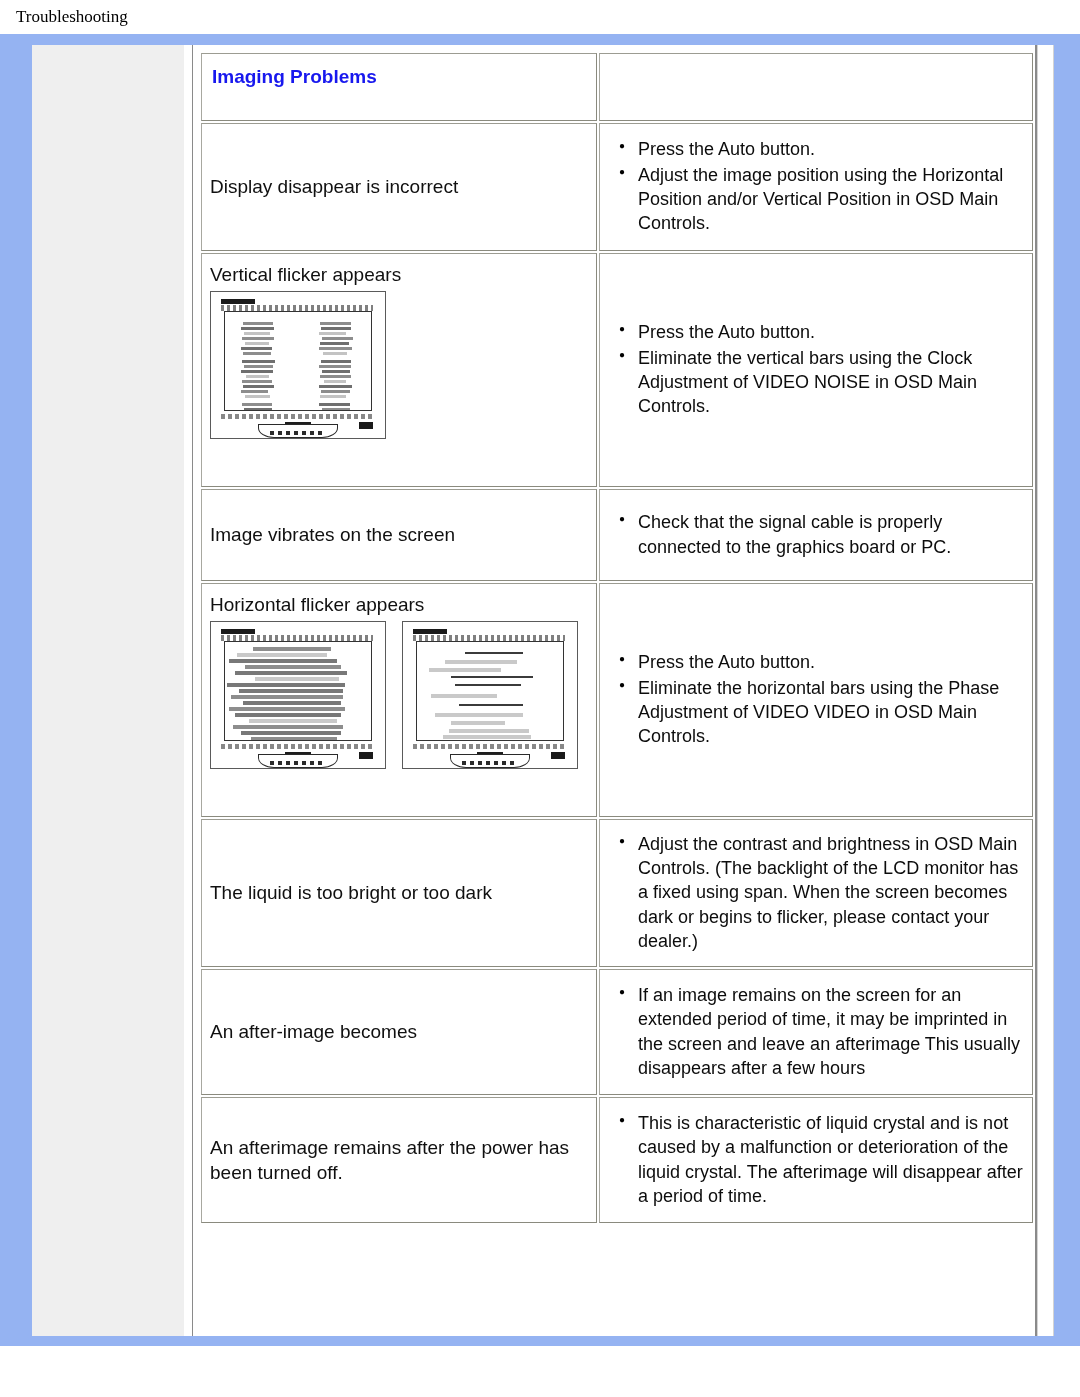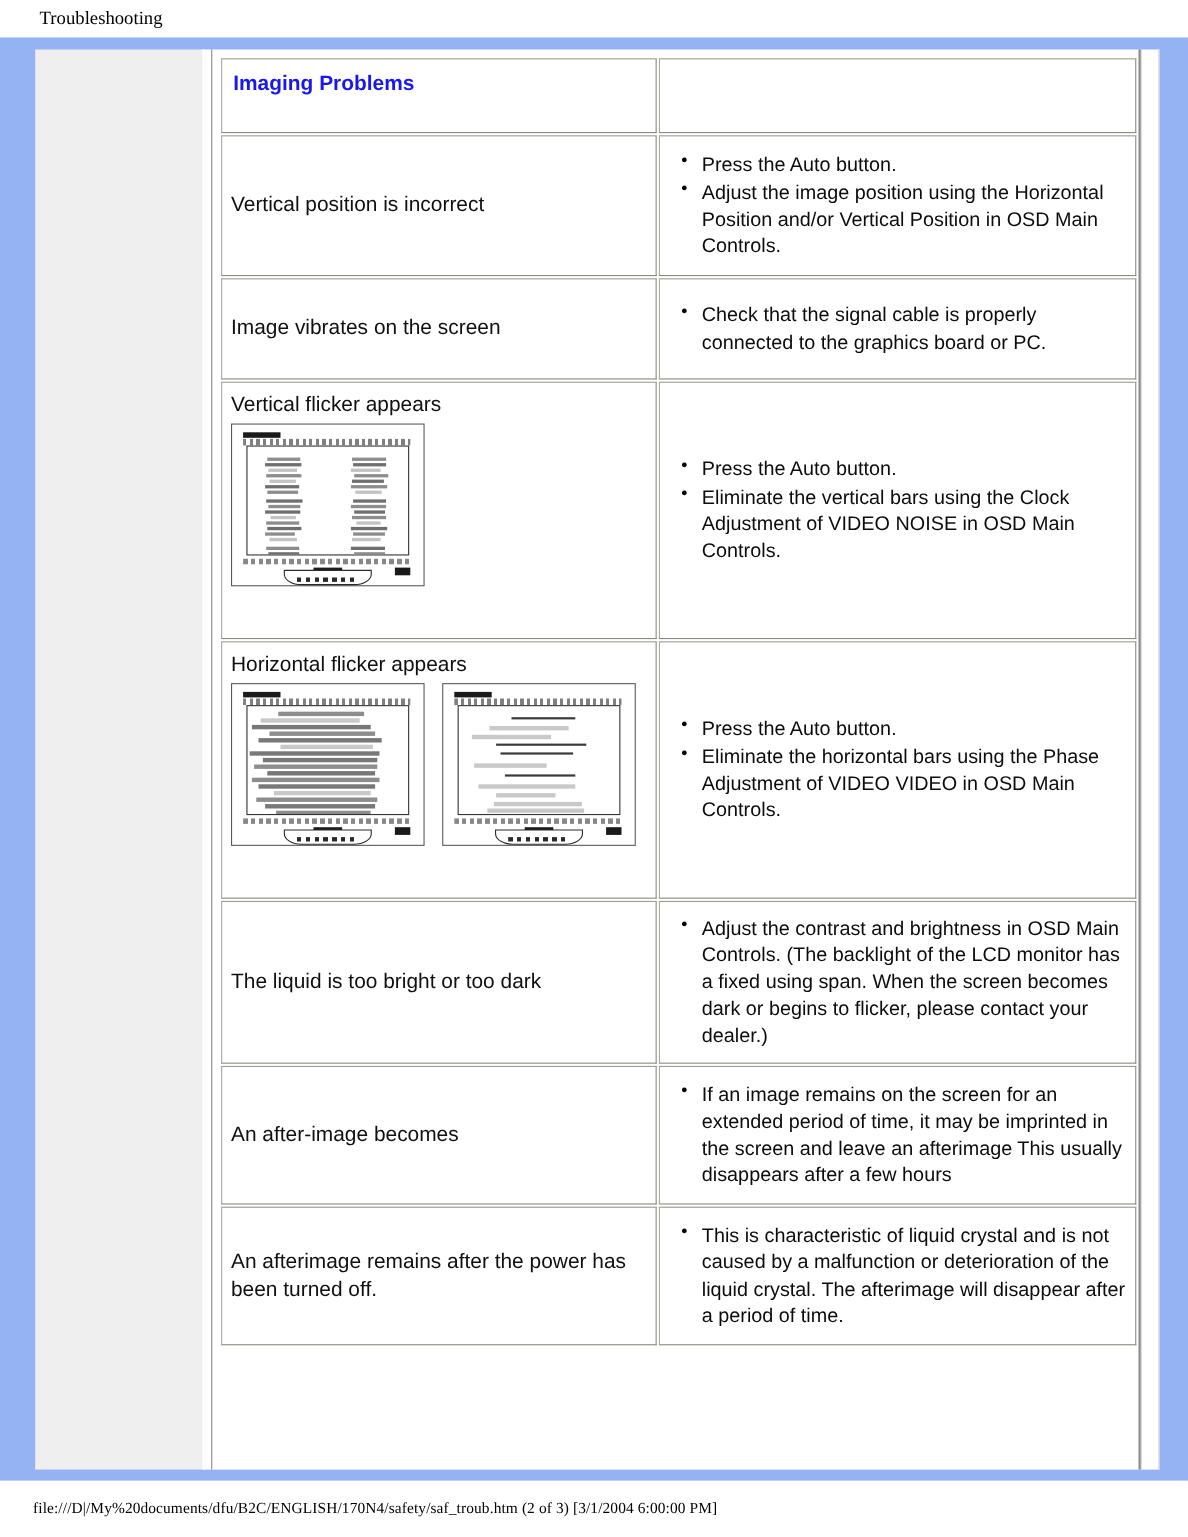--- a/index.html
+++ b/index.html
@@ -19,21 +19,21 @@
     height: 1397px;
     background: #ffffff;
   }
 
   
   .doc-header {
     height: 34px;
     background: #ffffff;
     display: flex;
     align-items: center;
-    padding-left: 36px;
+    padding-left: 16px;
     box-sizing: border-box;
   }
   .doc-header-title {
     font-family: "Liberation Serif", serif;
     font-size: 17px;
     color: #000000;
   }
 
   
   .blue-frame {
@@ -252,37 +252,26 @@
 
             <tr>
               <td class="col-left head-cell">
                 <div class="section-title">Imaging Problems</div>
               </td>
               <td class="col-right head-cell"></td>
             </tr>
 
             <tr>
               <td class="col-left" style="height:128px">
-                <div class="q-text">Vertical position is incorrect</div>
+                <div class="q-text">Display disappear is incorrect</div>
               </td>
               <td class="col-right" style="height:128px">
                 <ul class="fixes">
                   <li>Press the Auto button.</li>
                   <li>Adjust the image position using the Horizontal Position and/or Vertical Position in OSD Main Controls.</li>
-                </ul>
-              </td>
-            </tr>
-
-            <tr>
-              <td class="col-left" style="height:92px">
-                <div class="q-text">Image vibrates on the screen</div>
-              </td>
-              <td class="col-right" style="height:92px">
-                <ul class="fixes">
-                  <li>Check that the signal cable is properly connected to the graphics board or PC.</li>
                 </ul>
               </td>
             </tr>
 
             <tr>
               <td class="col-left q-text-top" style="height:234px; vertical-align:top;">
                 <div class="q-text" style="padding-top:8px">Vertical flicker appears</div>
                 <div class="mon-wrap">
                   <div class="monitor">
                     <div class="mon-topline"></div>
@@ -339,20 +328,31 @@
               </td>
               <td class="col-right" style="height:234px">
                 <ul class="fixes">
                   <li>Press the Auto button.</li>
                   <li>Eliminate the vertical bars using the Clock Adjustment of VIDEO NOISE in OSD Main Controls.</li>
                 </ul>
               </td>
             </tr>
 
             <tr>
+              <td class="col-left" style="height:92px">
+                <div class="q-text">Image vibrates on the screen</div>
+              </td>
+              <td class="col-right" style="height:92px">
+                <ul class="fixes">
+                  <li>Check that the signal cable is properly connected to the graphics board or PC.</li>
+                </ul>
+              </td>
+            </tr>
+
+            <tr>
               <td class="col-left q-text-top" style="height:234px; vertical-align:top;margin-top:20px;">
                 <div class="q-text" style="padding-top:8px">Horizontal flicker appears</div>
                 <div class="mon-wrap">
 
                   <div class="monitor">
                     <div class="mon-topline"></div>
                     <div class="mon-titlebar"></div>
                     <div class="mon-bezel">
                       <div class="hbar" style="top:5px;left:28px;width:78px"></div>
                       <div class="hbar lt" style="top:11px;left:12px;width:90px"></div>
@@ -448,17 +448,14 @@
 
           </tbody>
         </table>
       </div>
 
       <div class="scroll-strip"></div>
 
     </div>
   </div>
 
-  <div class="doc-footer">
-    <span class="doc-footer-text">file:///D|/My%20documents/dfu/B2C/ENGLISH/170N4/safety/saf_troub.htm (2 of 3) [3/1/2004 6:00:00 PM]</span>
-  </div>
 
 </div>
 
 </body></html>

